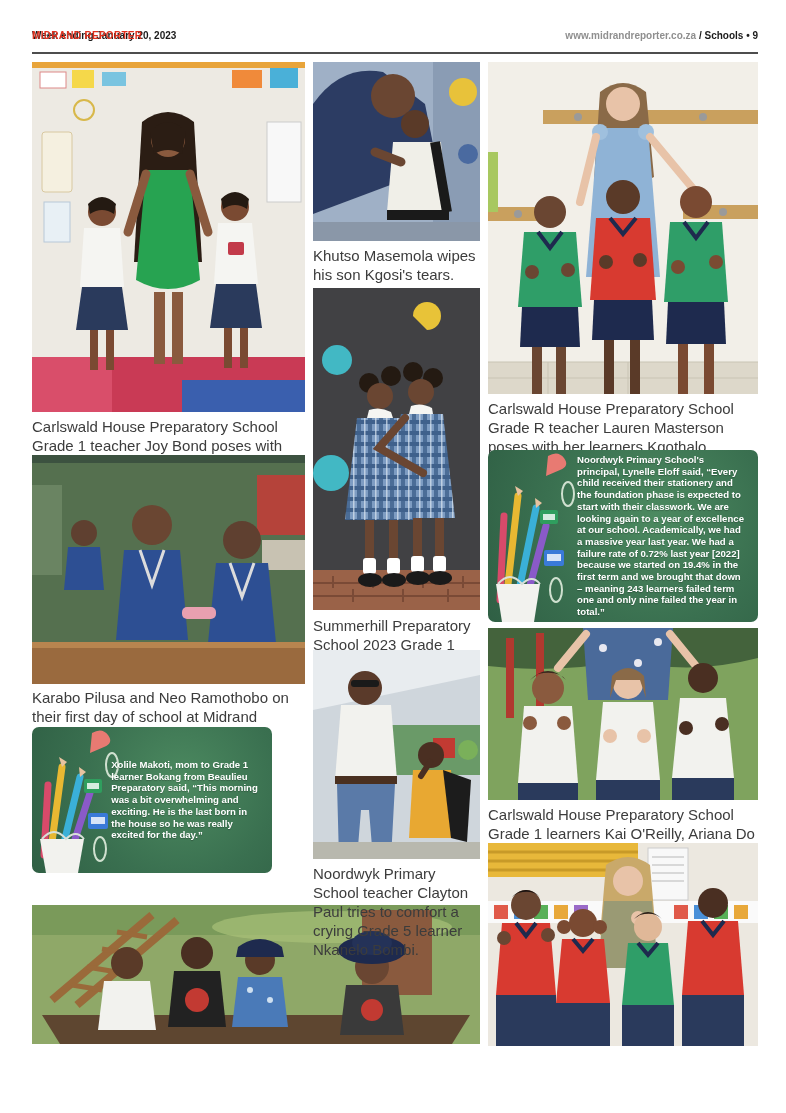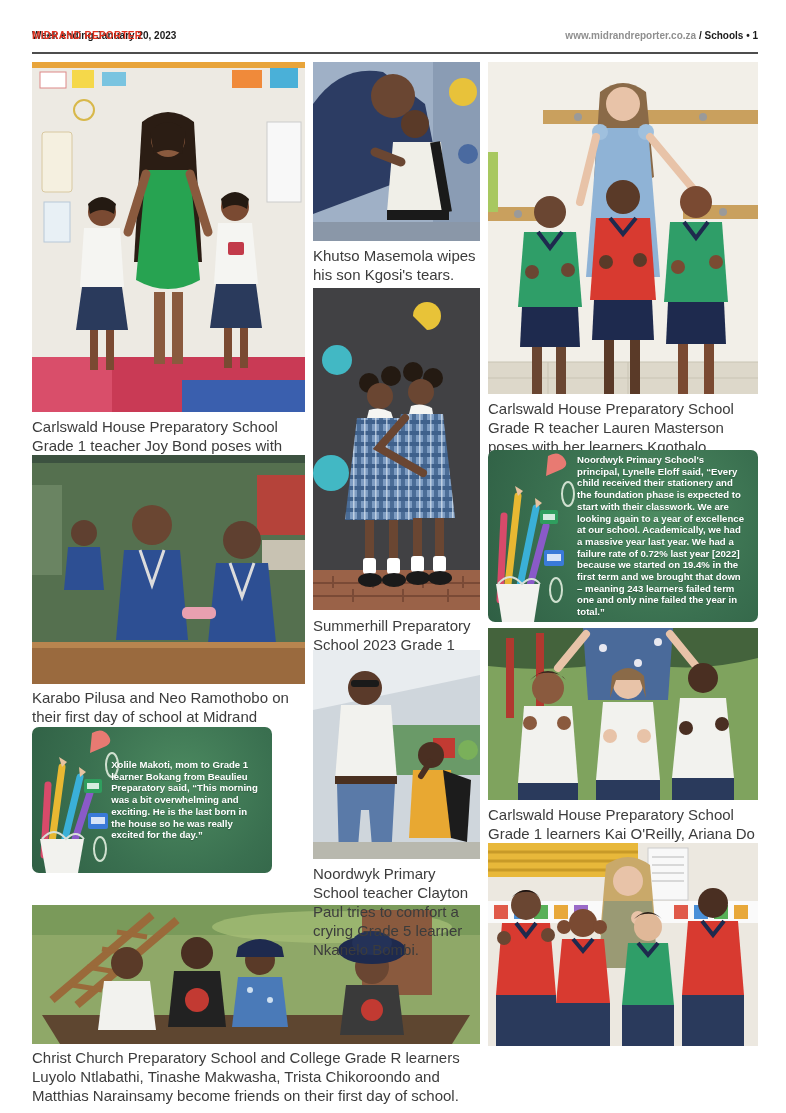--- a/index.html
+++ b/index.html
@@ -29,21 +29,21 @@
 </head>
 <body>
 
 <div class="page">
 
   <div class="hdr">
     <span class="date">Week ending January 20, 2023</span>
     <span class="mast">MIDRAND REPORTER</span>
     <span class="rgt">
       <span class="site">www.midrandreporter.co.za</span>
-      <span>/ Schools • 1</span>
+      <span>/ Schools • 9</span>
     </span>
   </div>
   <div class="rule"></div>
 
   <figure class="ph" style="left:32px;top:62px;width:273px;height:350px;margin:0">
     <svg viewBox="0 0 273 350" preserveAspectRatio="none">
       <rect width="273" height="350" fill="#edeae3"></rect>
       <rect width="273" height="6" fill="#e8a43a"></rect>
       <rect x="8" y="10" width="26" height="16" fill="#fff" stroke="#d88"></rect>
       <rect x="40" y="8" width="22" height="18" fill="#f5d84a"></rect>
@@ -145,21 +145,20 @@
       <path d="M206 72 L250 72 L256 122 L200 122 Z" fill="#4a7ab8"></path>
       <circle cx="218" cy="85" r="3" fill="#cfe0f0"></circle>
         <circle cx="238" cy="95" r="3" fill="#cfe0f0"></circle>
       <circle cx="340" cy="62" r="17" fill="#6a4632"></circle>
       <ellipse cx="340" cy="45" rx="34" ry="14" fill="#1e2a4e"></ellipse>
       <ellipse cx="340" cy="38" rx="20" ry="12" fill="#243258"></ellipse>
       <path d="M314 80 L366 80 L372 130 L308 130 Z" fill="#3a3a3a"></path>
       <circle cx="340" cy="105" r="11" fill="#c23a32"></circle>
     </svg>
   </figure>
-  <div class="cap" style="left:32px;top:1048px;width:448px">Christ Church Preparatory School and College Grade R learners Luyolo Ntlabathi, Tinashe Makwasha, Trista Chikoroondo and Matthias Narainsamy become friends on their first day of school.</div>
 
   <figure class="ph" style="left:313px;top:62px;width:167px;height:179px;margin:0">
     <svg viewBox="0 0 167 179" preserveAspectRatio="none">
       <rect width="167" height="179" fill="#9fb0c6"></rect>
       <rect x="120" width="47" height="179" fill="#8a9cb4"></rect>
       <circle cx="150" cy="30" r="14" fill="#e8c23a"></circle>
       <circle cx="155" cy="92" r="10" fill="#4a6aa0"></circle>
       <path d="M0 42 Q28 2 70 10 L112 42 L120 82 L80 122 L0 152 Z" fill="#2c3c63"></path>
       <circle cx="80" cy="34" r="22" fill="#6a4632"></circle>
       <circle cx="102" cy="62" r="14" fill="#5a3a28"></circle>

